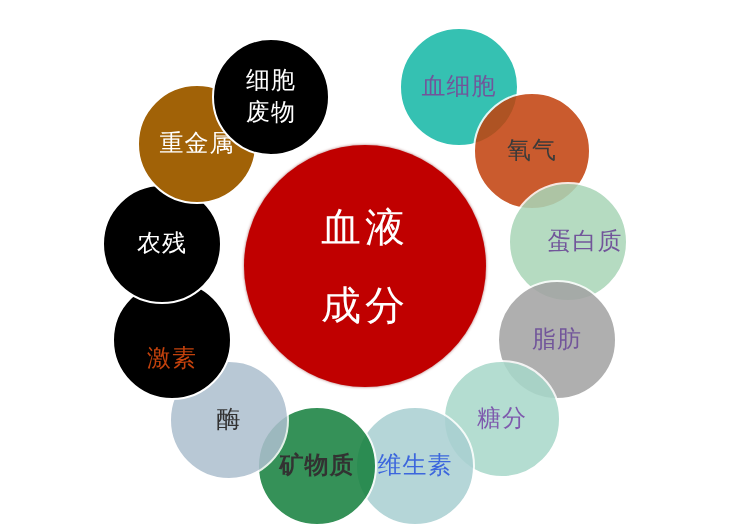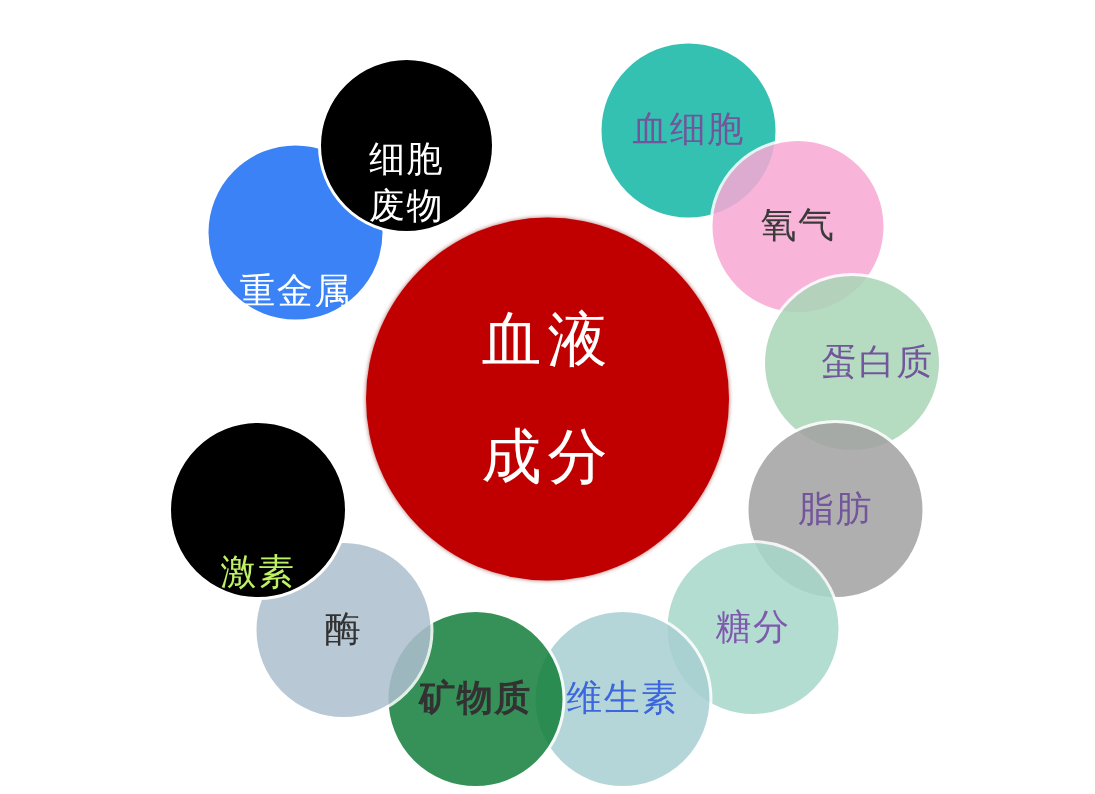--- a/index.html
+++ b/index.html
@@ -17,21 +17,21 @@
       text-align: center;
       box-sizing: border-box;
       border: 2px solid #ffffff;
     }
     .bubble .label {
       font-size: 24px;
       line-height: 1.32;
       white-space: pre-line;
       letter-spacing: 1px;
     }
-    .bubble.black { background: #000000; align-items: flex-end; }
+    .bubble.black { background: #000000; }
     .bubble.black .label { color: #ffffff; }
     .bubble.soft { opacity: 0.86; }
     .center {
       position: absolute;
       border-radius: 50%;
       display: flex; align-items: center; justify-content: center;
       text-align: center;
       box-shadow: 0 0 3px rgba(120,0,0,0.6);
     }
     .center .label {
@@ -43,21 +43,21 @@
     }
   </style>
 </head>
 <body>
 
 <div class="stage">
 
   <div class="bubble soft" style="left: 399px; top: 27px; width: 120px; height: 120px; background: #14b8a6;">
     <span class="label" style="color: rgb(91, 58, 138);">血细胞</span>
   </div>
-  <div class="bubble soft" style="left: 473px; top: 92px; width: 118px; height: 118px; background: #f9a8d4; text-align: center;">
+  <div class="bubble soft" style="left: 473px; top: 92px; width: 118px; height: 118px; background: #c2410c; text-align: center;">
     <span class="label" style="color: rgb(26, 26, 26);">氧气</span>
   </div>
   <div class="bubble soft" style="left: 508px; top: 182px; width: 120px; height: 120px; background: rgb(169, 214, 184);">
     <span class="label" style="color: rgb(91, 58, 138); margin-left: 34px;">蛋白质</span>
   </div>
   <div class="bubble soft" style="left: 497px; top: 280px; width: 120px; height: 120px; background: #a3a3a3;">
     <span class="label" style="color: rgb(91, 58, 138);">脂肪</span>
   </div>
   <div class="bubble soft" style="left: 443px; top: 360px; width: 118px; height: 118px; background: rgb(168, 216, 202);">
     <span class="label" style="color: rgb(106, 63, 160);">糖分</span>
@@ -65,23 +65,26 @@
   <div class="bubble soft" style="left: 355px; top: 406px; width: 120px; height: 120px; background: rgb(169, 208, 210);">
     <span class="label" style="color: #1d4ed8;">维生素</span>
   </div>
   <div class="bubble soft" style="left: 257px; top: 406px; width: 120px; height: 120px; background: #15803d; font-weight: bold;">
     <span class="label" style="color: rgb(17, 17, 17);">矿物质</span>
   </div>
   <div class="bubble soft" style="left: 169px; top: 360px; width: 120px; height: 120px; background: rgb(173, 191, 207);">
     <span class="label" style="color: rgb(17, 17, 17);">酶</span>
   </div>
   <div class="bubble black" style="left: 112px; top: 280px; width: 120px; height: 120px; background: rgb(0, 0, 0);">
-    <span class="label" style="color: #bef264; margin-top: 38px;">激素</span>
+    <span class="label" style="color: #c2410c; margin-top: 38px;">激素</span>
   </div>
-  <div class="bubble black" style="left: 137px; top: 95px; width: 120px; height: 120px; background: #3b82f6; font-family: Liberation Mono, monospace;">
+  <div class="bubble black" style="left: 102px; top: 184px; width: 120px; height: 120px; background: rgb(0, 0, 0);">
+    <span class="label" style="color: rgb(255, 255, 255);">农残</span>
+  </div>
+  <div class="bubble black" style="left: 137px; top: 84px; width: 120px; height: 120px; background: #a16207;">
     <span class="label" style="color: rgb(255, 255, 255);">重金属</span>
   </div>
   <div class="bubble black" style="left: 212px; top: 38px; width: 118px; height: 118px; background: rgb(0, 0, 0);">
     <span class="label" style="color: rgb(255, 255, 255);">细胞
 废物</span>
   </div>
 
   <div class="center" style="left: 244px; top: 145px; width: 242px; height: 242px; background: rgb(192, 0, 0);">
     <span class="label">血液
 成分</span>

